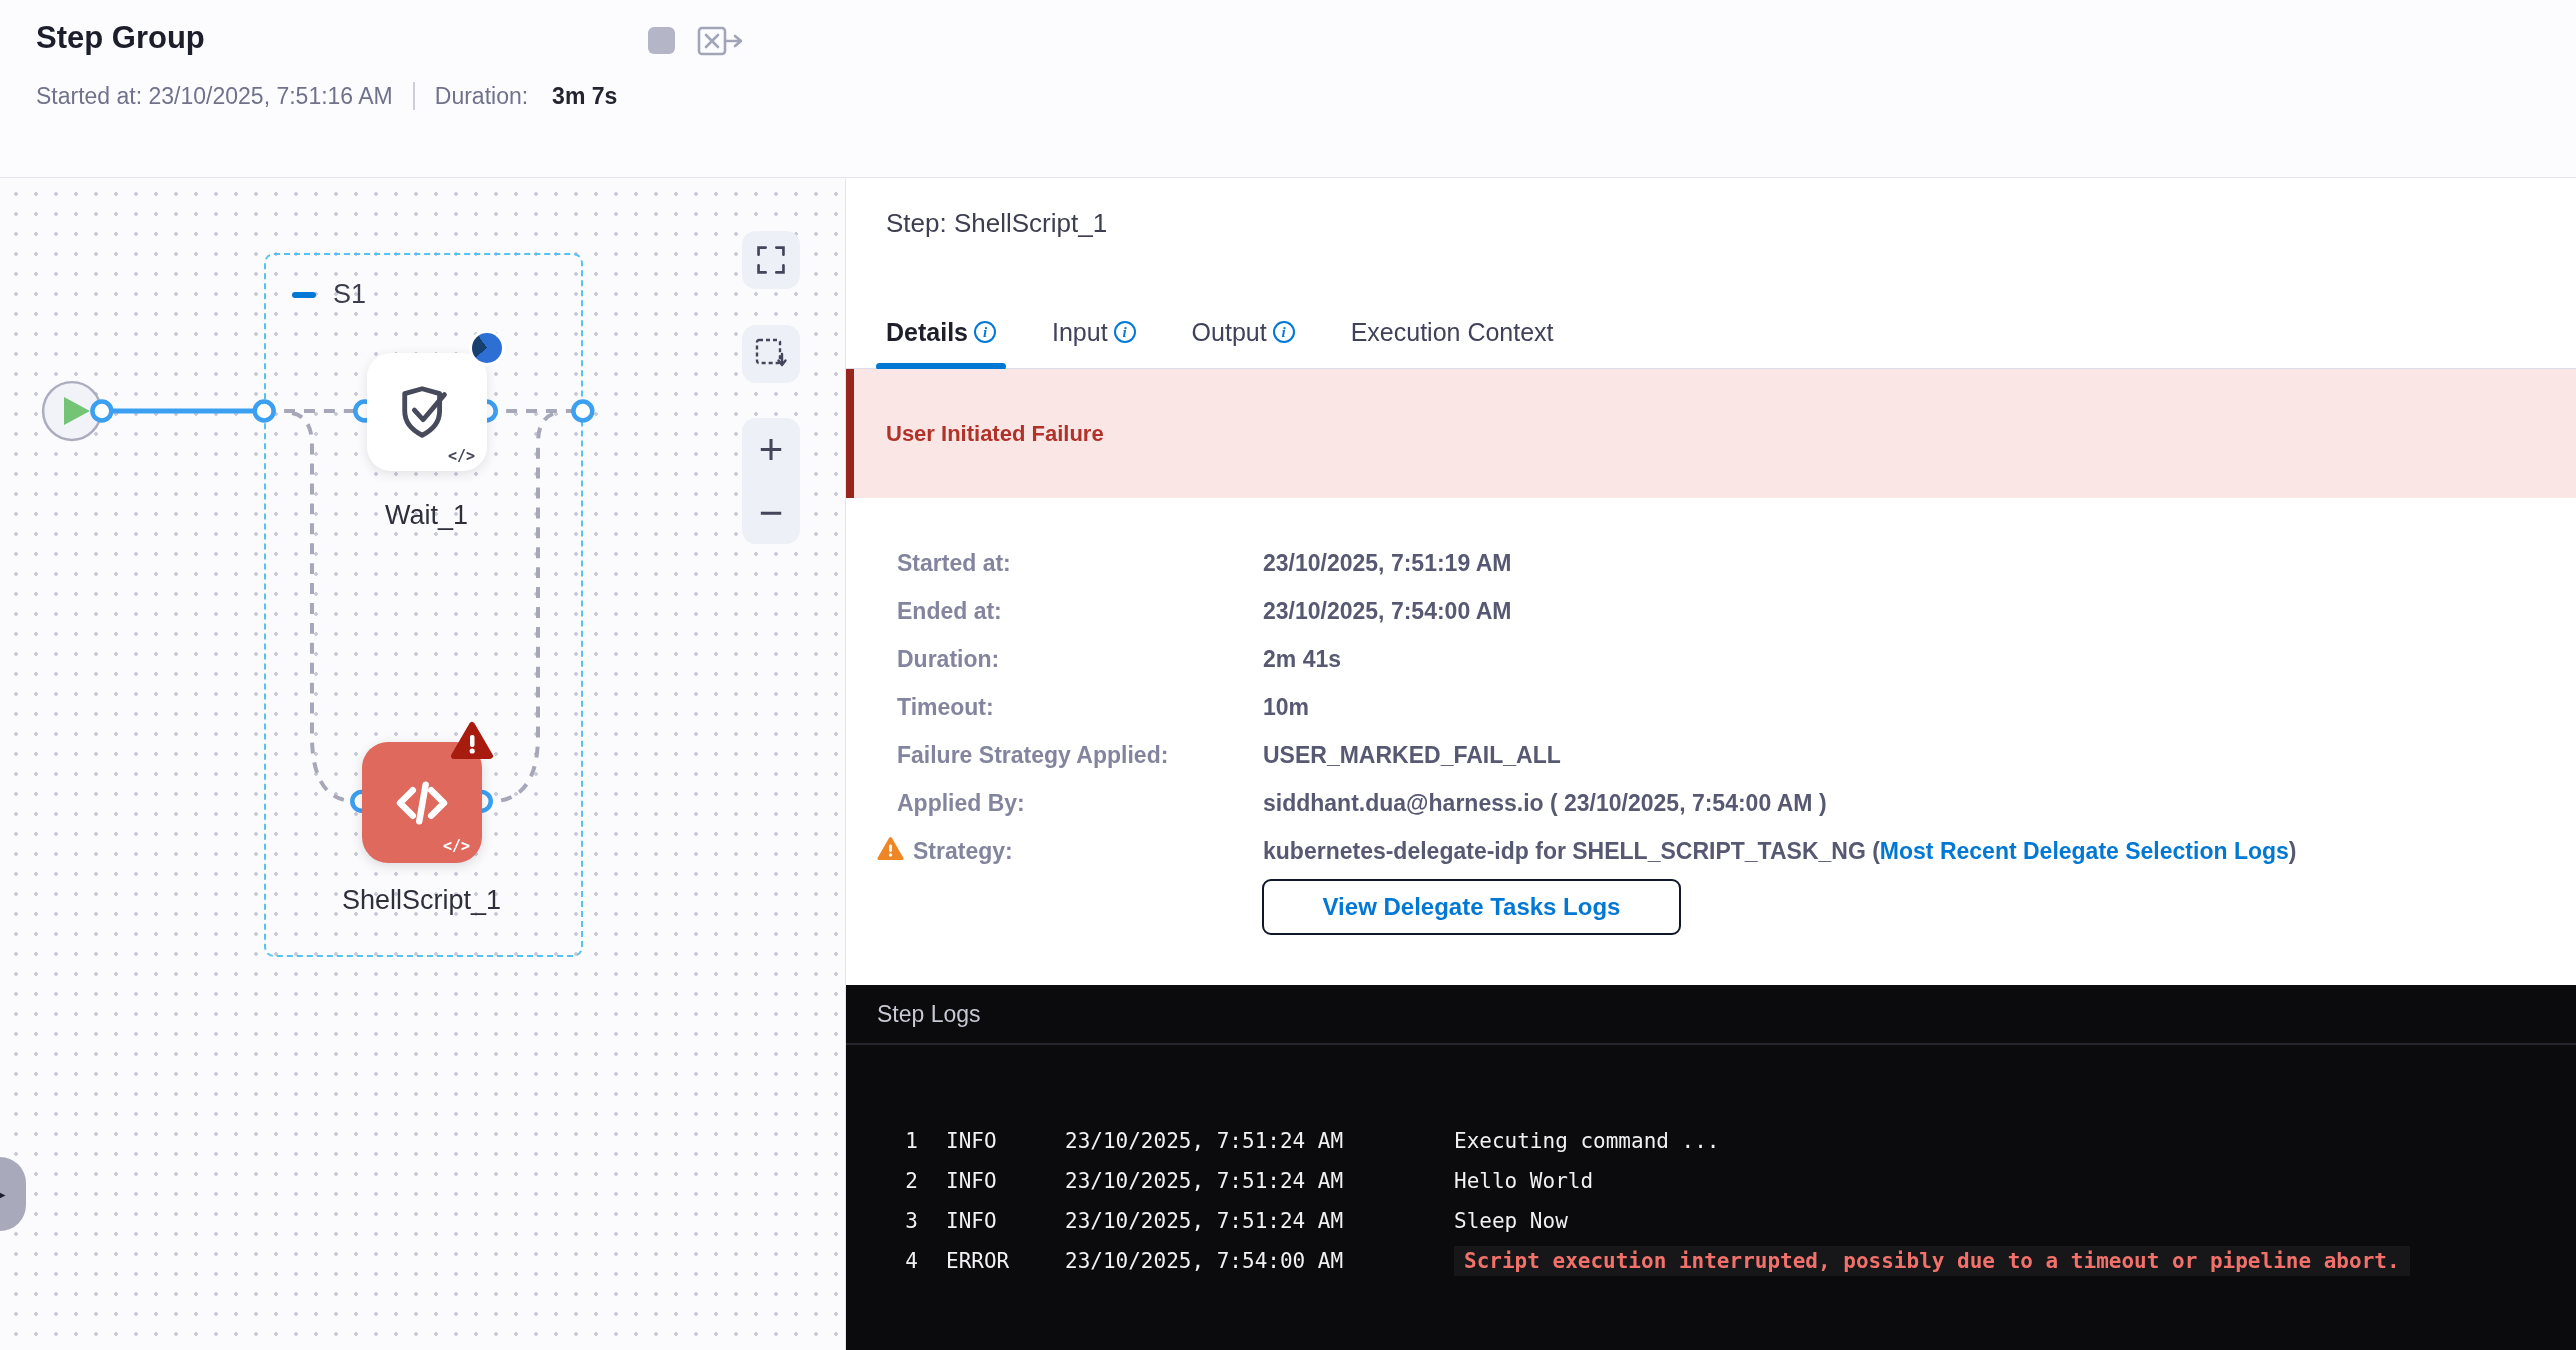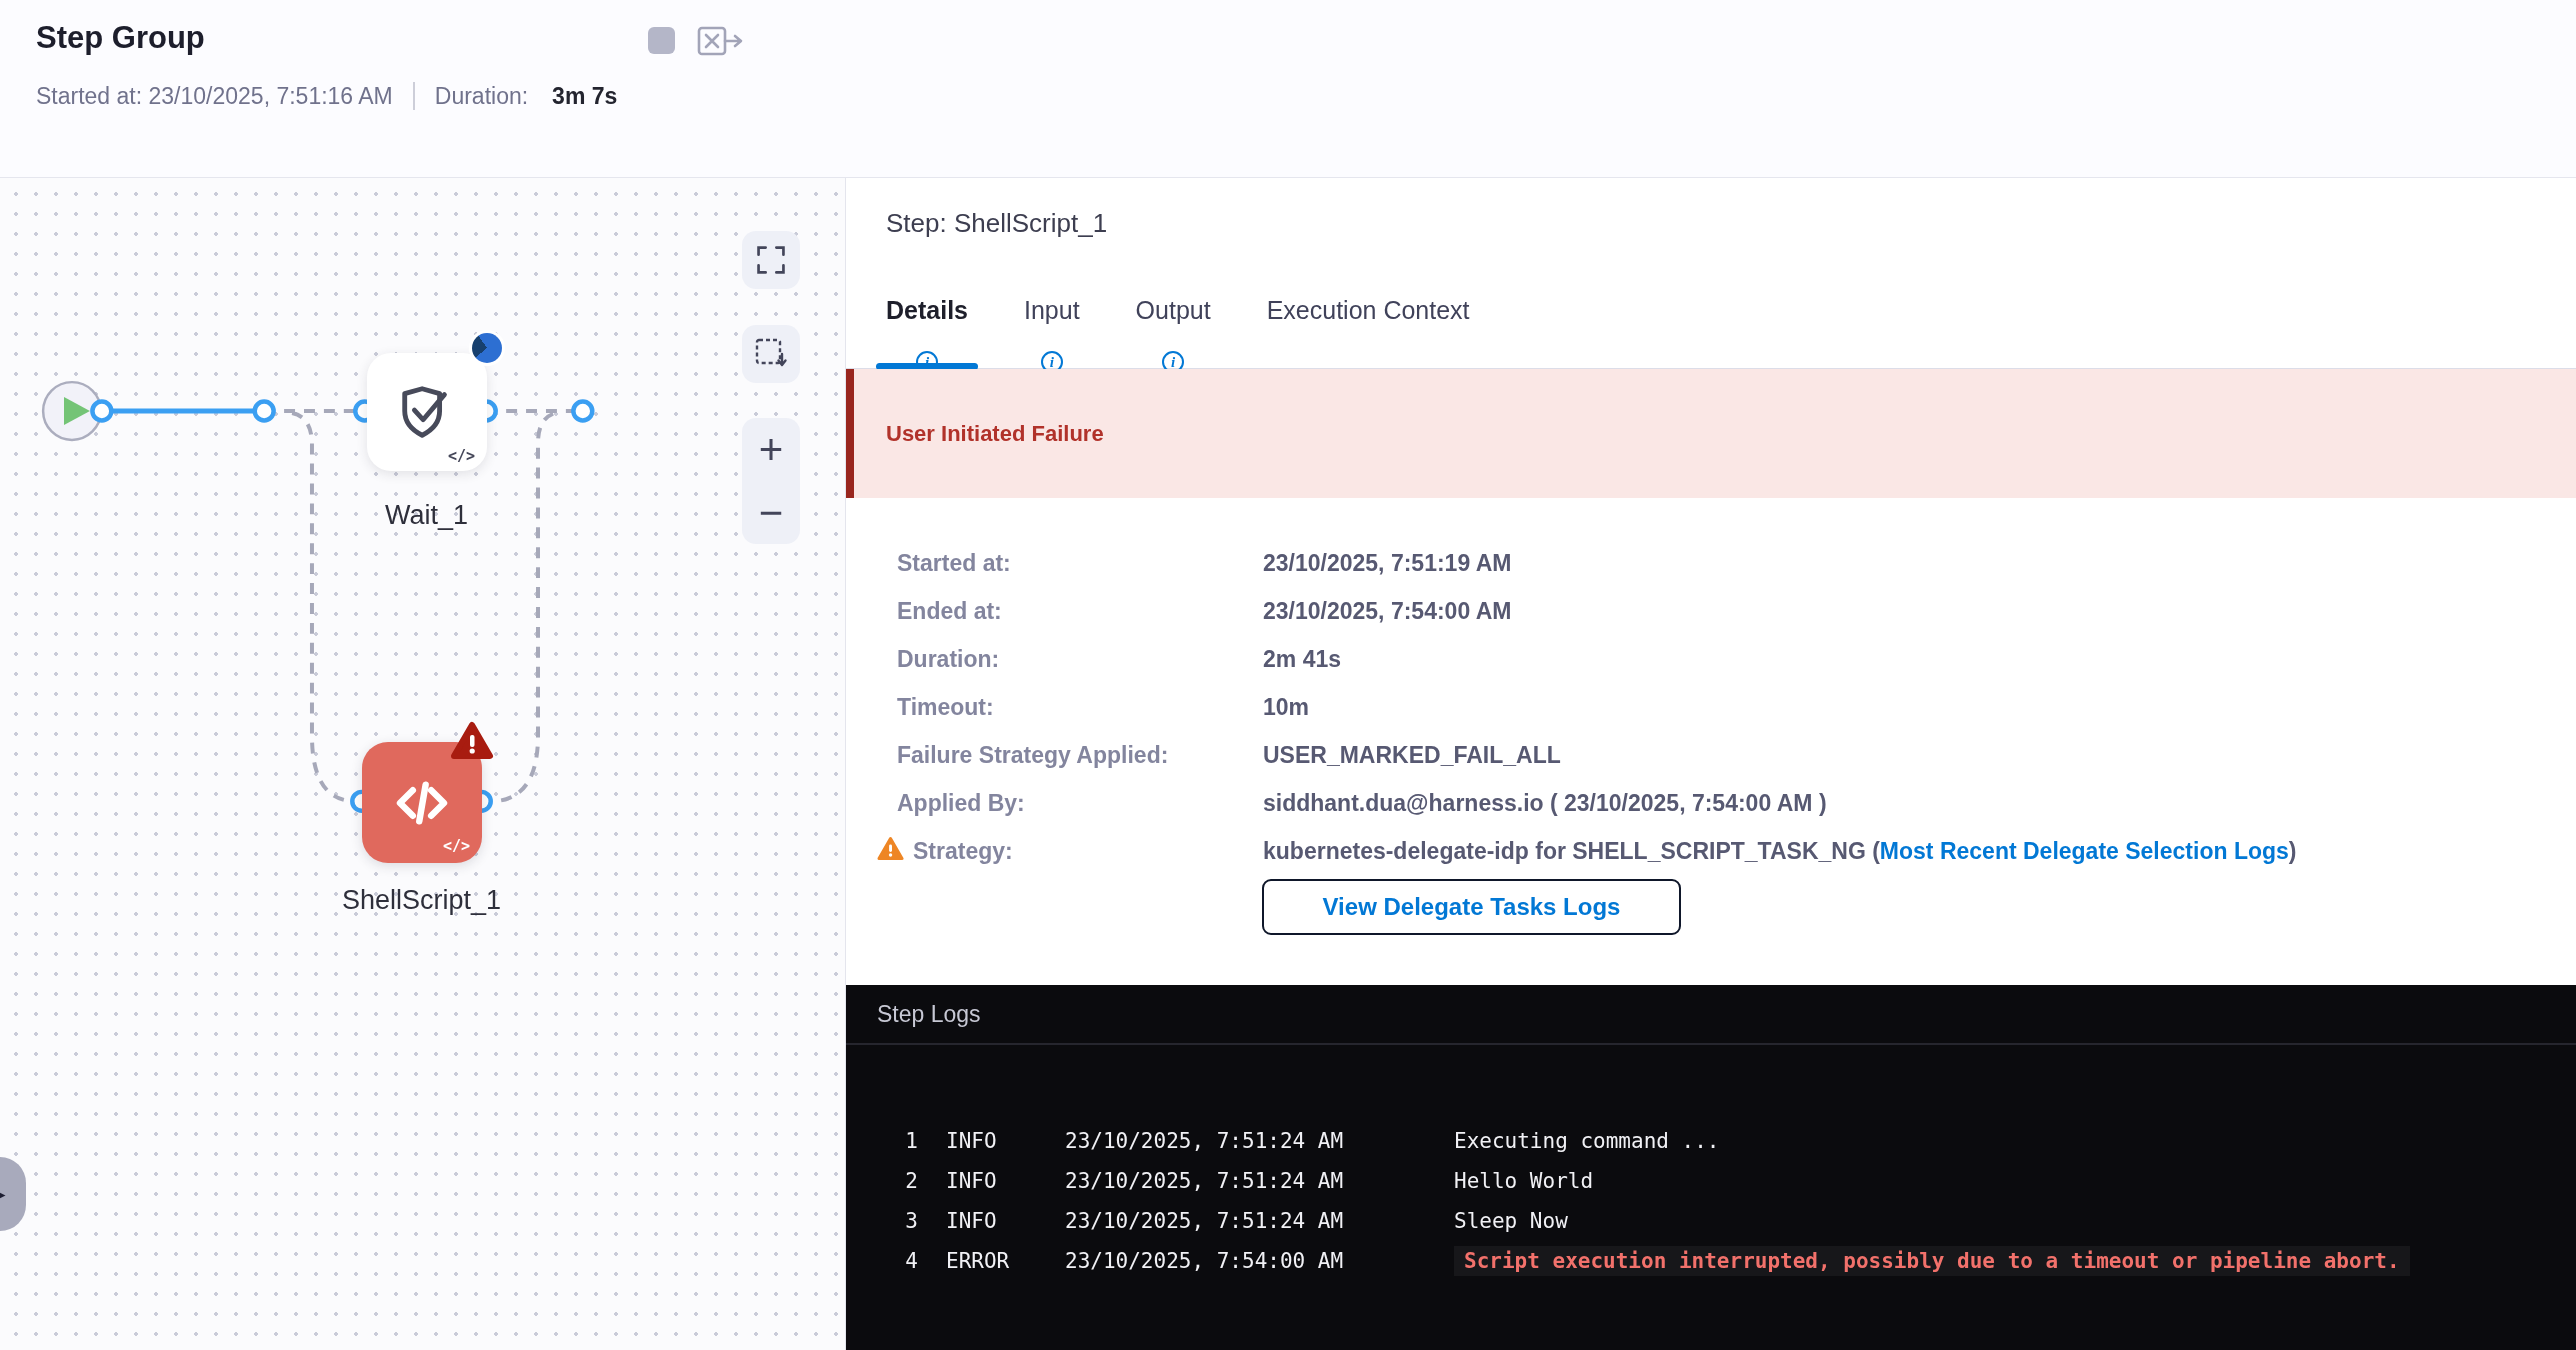--- a/index.html
+++ b/index.html
@@ -56,21 +56,21 @@
             border-radius:0 37px 37px 0; display:flex; align-items:center; }
   .handle span { color:#1d1e32; font-size:17px; margin-left:-3px; }
 
   .vdiv { position:absolute; left:845px; top:178px; width:1px; height:1172px; background:#e4e5ed; }
 
   
   .panel { position:absolute; left:846px; top:178px; width:1730px; height:807px; background:#fff; }
   .p-title { position:absolute; left:40px; top:30px; font-size:26px; font-weight:500; color:#3d3e50; }
   .tabbar { position:absolute; left:0; right:0; top:118px; height:74px; border-bottom:2px solid #dcdde8;
             display:flex; align-items:stretch; padding-left:40px; gap:56px; }
-  .tab { position:relative; display:flex; align-items:center; gap:26px; font-size:25px; color:#40425a; cursor:pointer;flex-direction:column; }
+  .tab { position:relative; display:flex; align-items:center; gap:6px; font-size:25px; color:#40425a; cursor:pointer; }
   .tab.active .tab-label { font-weight:700; color:#1e1f2b; }
   .tab.active::after { content:""; position:absolute; left:-10px; right:-10px; bottom:-2px;
                        height:7px; border-radius:5px; background:#0278d5; }
   .info-ic { width:22px; height:22px; border:2px solid #0278d5; border-radius:50%; color:#0278d5;
              font-family:"Liberation Serif",serif; font-style:italic; font-weight:700; font-size:15px;
              display:inline-flex; align-items:center; justify-content:center; flex:0 0 auto; }
   .banner { position:absolute; left:0; right:0; top:191px; height:129px; background:#fae7e5;
             border-left:8px solid #99261e; display:flex; align-items:center; }
   .banner span { margin-left:32px; font-size:22px; font-weight:700; color:#b1322a; }
   .details { position:absolute; left:51px; top:361px; right:40px; }
@@ -113,20 +113,26 @@
       <span>Started at:</span>&nbsp;
       <span>23/10/2025, 7:51:16 AM</span>
       <span class="hdr-sep"></span>
       <span>Duration:</span>
       <b>3m 7s</b>
     </div>
   </div>
 
   <div class="diagram">
 
+    <div class="stage">
+      <div class="stage-head">
+        <div class="stage-minus"></div>
+        <div class="stage-label">S1</div>
+      </div>
+    </div>
 
     <svg class="edges" width="845" height="1172" viewBox="0 0 848 1177">
       <path d="M102 234 L265 234" stroke="#3b9ff2" stroke-width="5" fill="none"></path>
       <path d="M265 234 L366 234" stroke="#a6a8b9" stroke-width="4" stroke-dasharray="11 9" fill="none"></path>
       <path d="M488 234 L585 234" stroke="#a6a8b9" stroke-width="4" stroke-dasharray="11 9" fill="none"></path>
       <path d="M293 236 Q313 240 313 268 L313 560 Q313 626 357 626 L363 626" stroke="#a6a8b9" stroke-width="4" stroke-dasharray="11 9" fill="none"></path>
       <path d="M483 626 L492 626 Q540 626 540 560 L540 266 Q540 238 562 235" stroke="#a6a8b9" stroke-width="4" stroke-dasharray="11 9" fill="none"></path>
       <g>
         <circle cx="72" cy="234" r="29" fill="#f2f2f9" stroke="#abadbe" stroke-width="2.5"></circle>
         <polygon points="64,220 90,234 64,248" fill="#74c476"></polygon>

